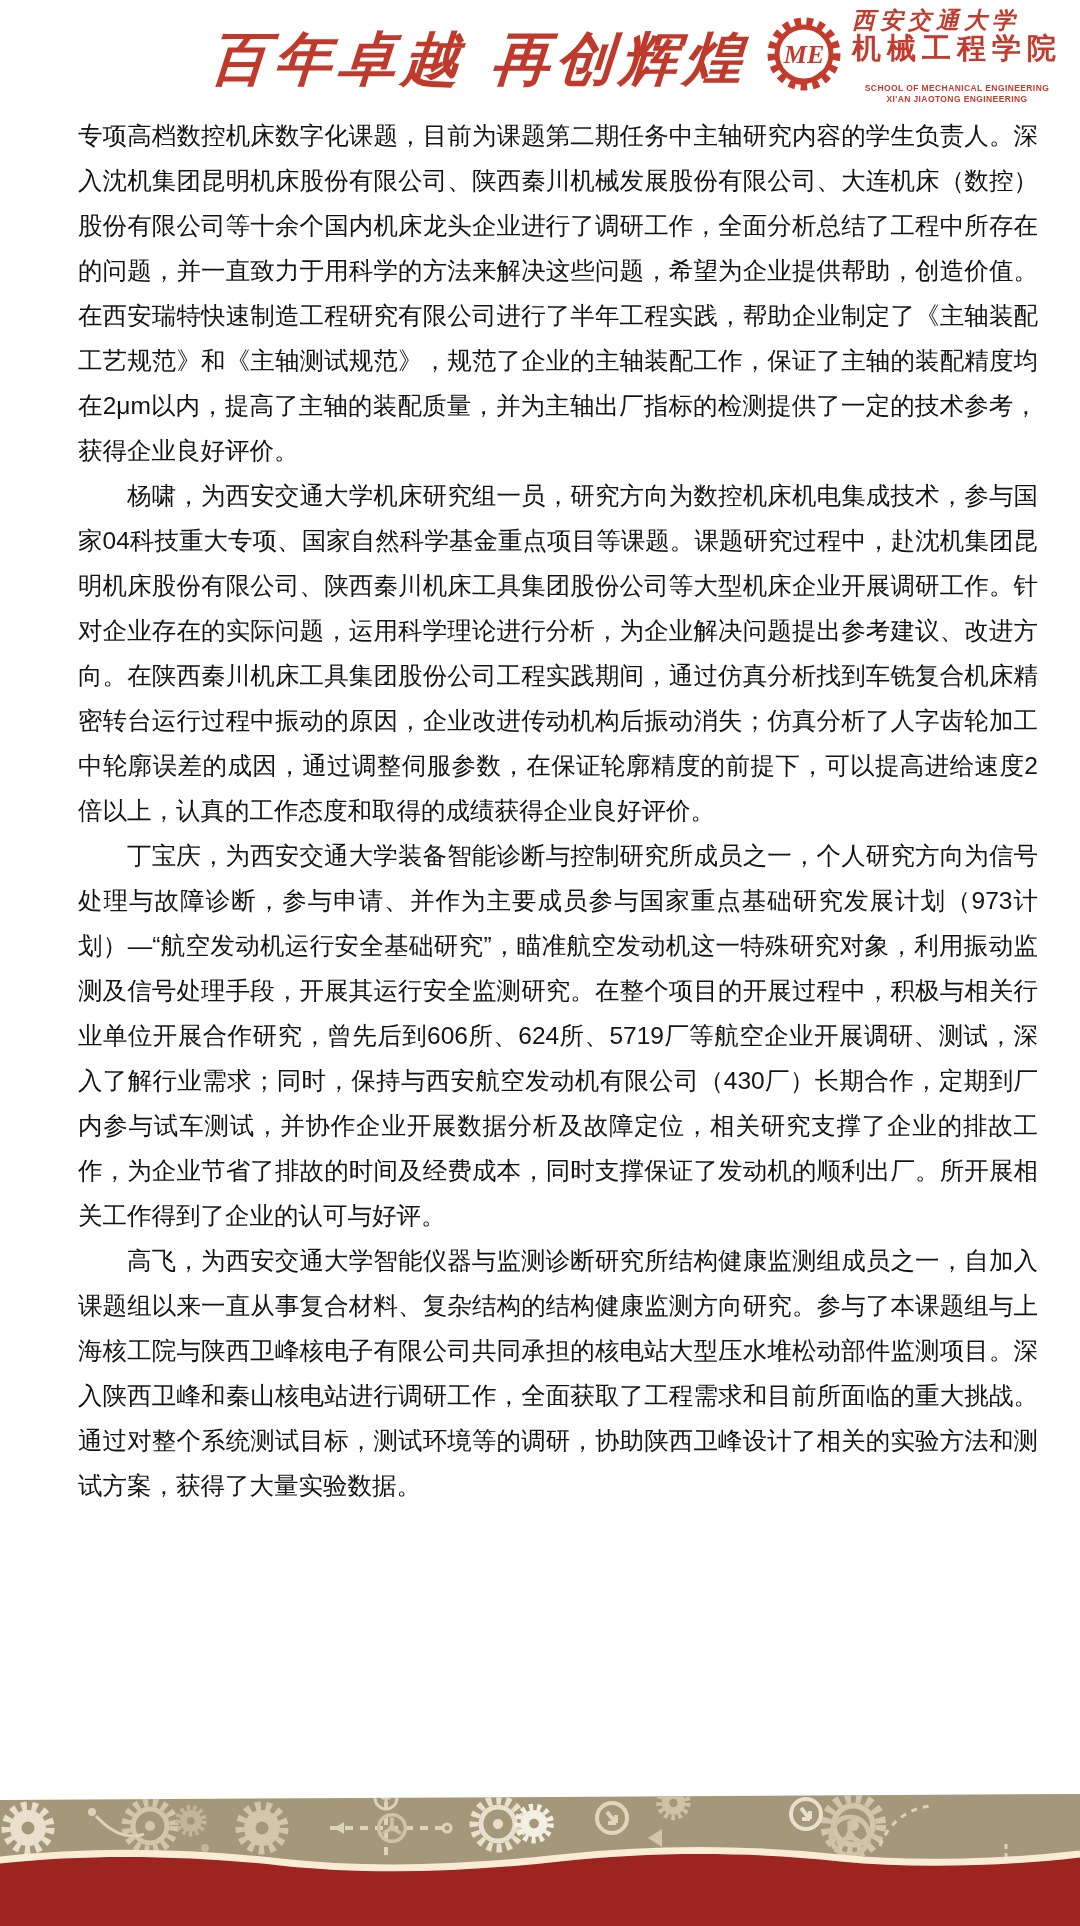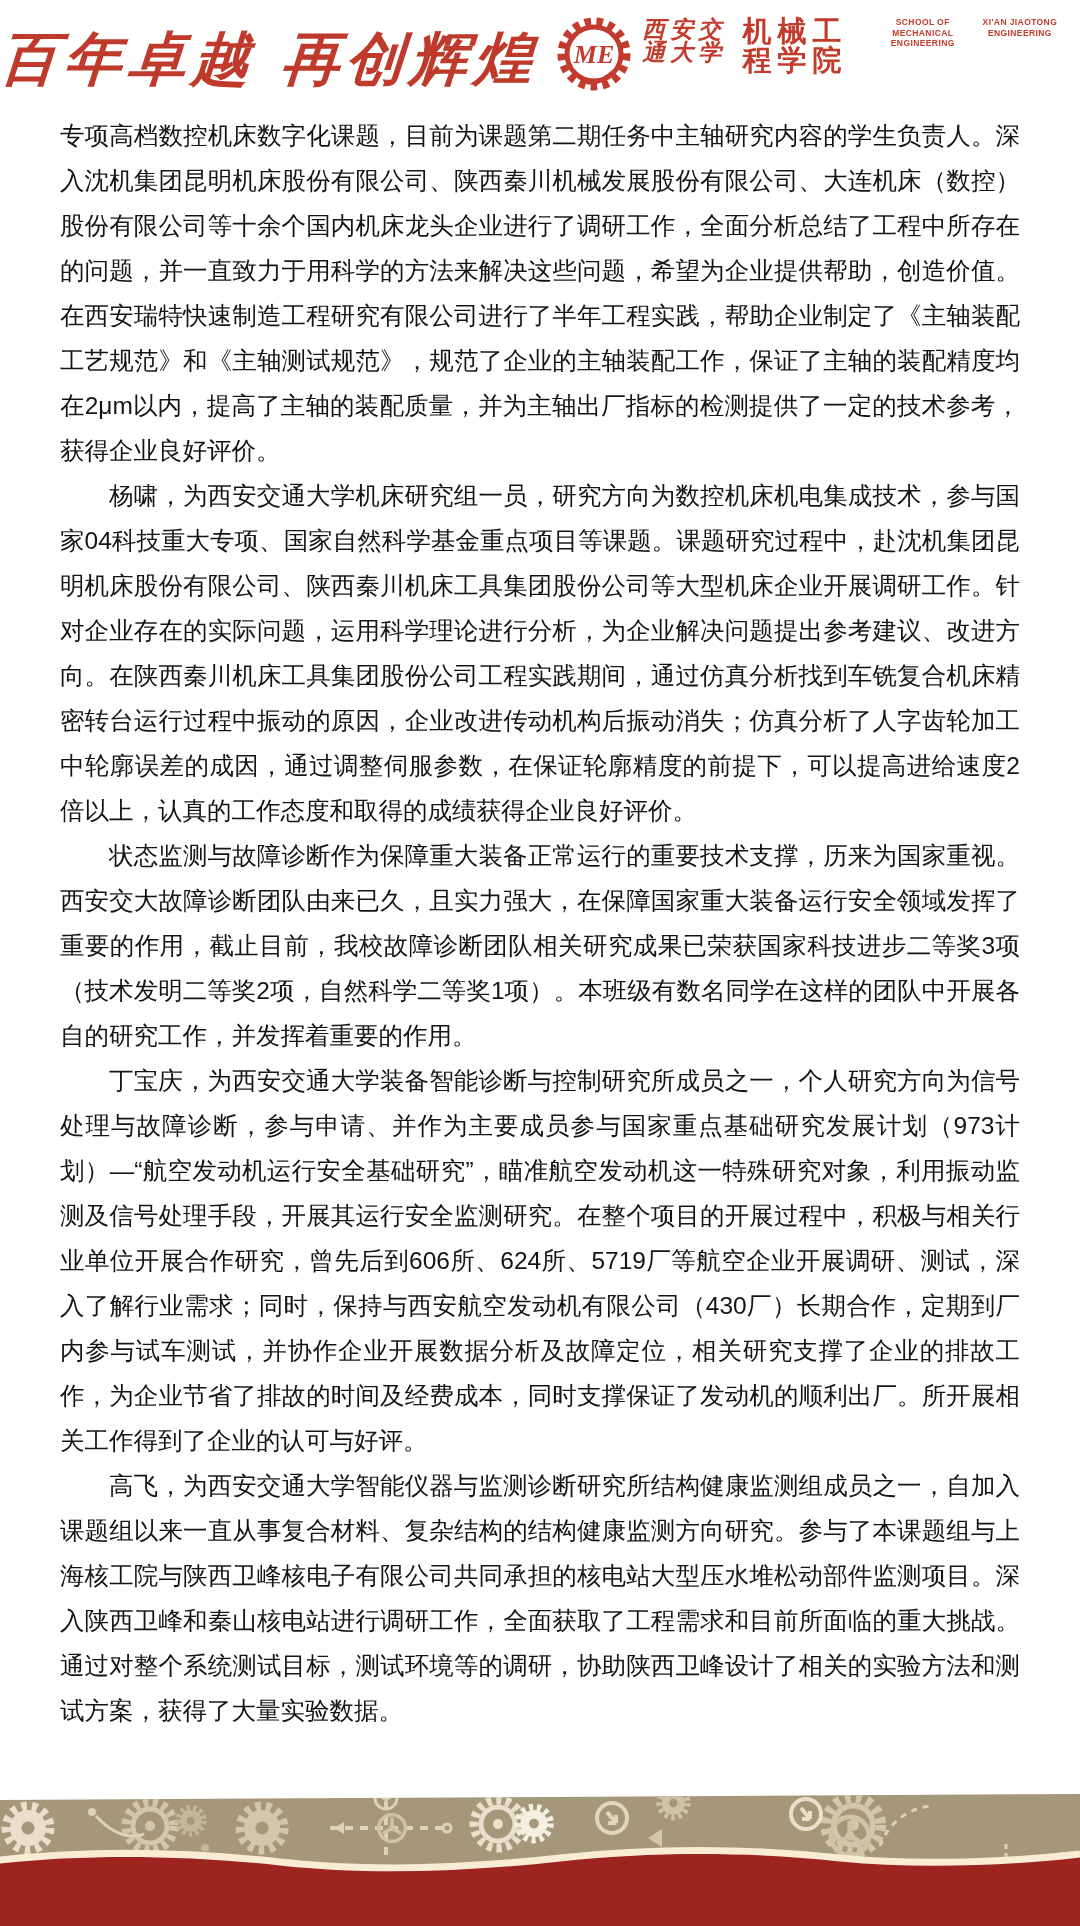--- a/index.html
+++ b/index.html
@@ -13,30 +13,30 @@
     display:flex;align-items:center;justify-content:flex-end;
     padding-right:18px;gap:14px;
   }
   .slogan{
     color:#bf3a2b;font-size:58px;font-weight:bold;font-style:italic;
     letter-spacing:6px;transform:skewX(-4deg);line-height:1;
     white-space:nowrap;padding-top:6px;
     font-family:"DejaVu Serif","Liberation Serif",serif;
   }
   .logo{display:flex;align-items:center;gap:6px;}
-  .logo-text{display:flex;flex-direction:row;line-height:1;color:#c23b2c;}
+  .logo-text{display:flex;flex-direction:column;line-height:1;color:#c23b2c;}
   .logo-univ{
     font-size:23px;font-weight:bold;font-style:italic;letter-spacing:5px;
     font-family:"DejaVu Serif","Liberation Serif",serif;margin-bottom:3px;
   }
   .logo-school{font-size:29px;font-weight:bold;letter-spacing:6px;margin-bottom:20px;}
   .logo-en{font-size:8.5px;font-weight:bold;letter-spacing:.4px;line-height:1.25;text-align:center;}
   
   .doc{
-    position:absolute;top:113px;left:60px;width:960px;
+    position:absolute;top:113px;left:78px;width:960px;
     color:#141414;font-size:24.5px;line-height:45px;
     text-align:justify;text-justify:inter-ideograph;
   }
   .doc p{margin:0;}
   .doc p.indented{text-indent:2em;}
   .doc p.heading{text-indent:0;}
   
   .footer{position:absolute;left:0;bottom:0;width:1080px;height:140px;}
   .footer svg{display:block;}
 </style>
@@ -59,21 +59,20 @@
       <span class="logo-school">机械工程学院</span>
       <span class="logo-en">SCHOOL OF MECHANICAL ENGINEERING</span>
       <span class="logo-en">XI'AN JIAOTONG ENGINEERING</span>
     </div>
   </div>
 </div>
 
 <div class="doc" id="doc-body">
     <p class="continuation">专项高档数控机床数字化课题，目前为课题第二期任务中主轴研究内容的学生负责人。深入沈机集团昆明机床股份有限公司、陕西秦川机械发展股份有限公司、大连机床（数控）股份有限公司等十余个国内机床龙头企业进行了调研工作，全面分析总结了工程中所存在的问题，并一直致力于用科学的方法来解决这些问题，希望为企业提供帮助，创造价值。在西安瑞特快速制造工程研究有限公司进行了半年工程实践，帮助企业制定了《主轴装配工艺规范》和《主轴测试规范》，规范了企业的主轴装配工作，保证了主轴的装配精度均在2μm以内，提高了主轴的装配质量，并为主轴出厂指标的检测提供了一定的技术参考，获得企业良好评价。</p>
     <p class="indented">杨啸，为西安交通大学机床研究组一员，研究方向为数控机床机电集成技术，参与国家04科技重大专项、国家自然科学基金重点项目等课题。课题研究过程中，赴沈机集团昆明机床股份有限公司、陕西秦川机床工具集团股份公司等大型机床企业开展调研工作。针对企业存在的实际问题，运用科学理论进行分析，为企业解决问题提出参考建议、改进方向。在陕西秦川机床工具集团股份公司工程实践期间，通过仿真分析找到车铣复合机床精密转台运行过程中振动的原因，企业改进传动机构后振动消失；仿真分析了人字齿轮加工中轮廓误差的成因，通过调整伺服参数，在保证轮廓精度的前提下，可以提高进给速度2倍以上，认真的工作态度和取得的成绩获得企业良好评价。</p>
-    <p class="indented">状态监测与故障诊断作为保障重大装备正常运行的重要技术支撑，历来为国家重视。西安交大故障诊断团队由来已久，且实力强大，在保障国家重大装备运行安全领域发挥了重要的作用，截止目前，我校故障诊断团队相关研究成果已荣获国家科技进步二等奖3项（技术发明二等奖2项，自然科学二等奖1项）。本班级有数名同学在这样的团队中开展各自的研究工作，并发挥着重要的作用。</p>
     <p class="indented">丁宝庆，为西安交通大学装备智能诊断与控制研究所成员之一，个人研究方向为信号处理与故障诊断，参与申请、并作为主要成员参与国家重点基础研究发展计划（973计划）—“航空发动机运行安全基础研究”，瞄准航空发动机这一特殊研究对象，利用振动监测及信号处理手段，开展其运行安全监测研究。在整个项目的开展过程中，积极与相关行业单位开展合作研究，曾先后到606所、624所、5719厂等航空企业开展调研、测试，深入了解行业需求；同时，保持与西安航空发动机有限公司（430厂）长期合作，定期到厂内参与试车测试，并协作企业开展数据分析及故障定位，相关研究支撑了企业的排故工作，为企业节省了排故的时间及经费成本，同时支撑保证了发动机的顺利出厂。所开展相关工作得到了企业的认可与好评。</p>
     <p class="indented">高飞，为西安交通大学智能仪器与监测诊断研究所结构健康监测组成员之一，自加入课题组以来一直从事复合材料、复杂结构的结构健康监测方向研究。参与了本课题组与上海核工院与陕西卫峰核电子有限公司共同承担的核电站大型压水堆松动部件监测项目。深入陕西卫峰和秦山核电站进行调研工作，全面获取了工程需求和目前所面临的重大挑战。通过对整个系统测试目标，测试环境等的调研，协助陕西卫峰设计了相关的实验方法和测试方案，获得了大量实验数据。</p>
   </div>
 
 <div class="footer">
   <svg width="1080" height="140" viewBox="0 0 1080 140">
     <defs>
       <g id="gearA">
         <circle r="22" fill="none" stroke-width="9" stroke-dasharray="5.5 5.2"></circle>
         <circle r="18" stroke="none"></circle>

